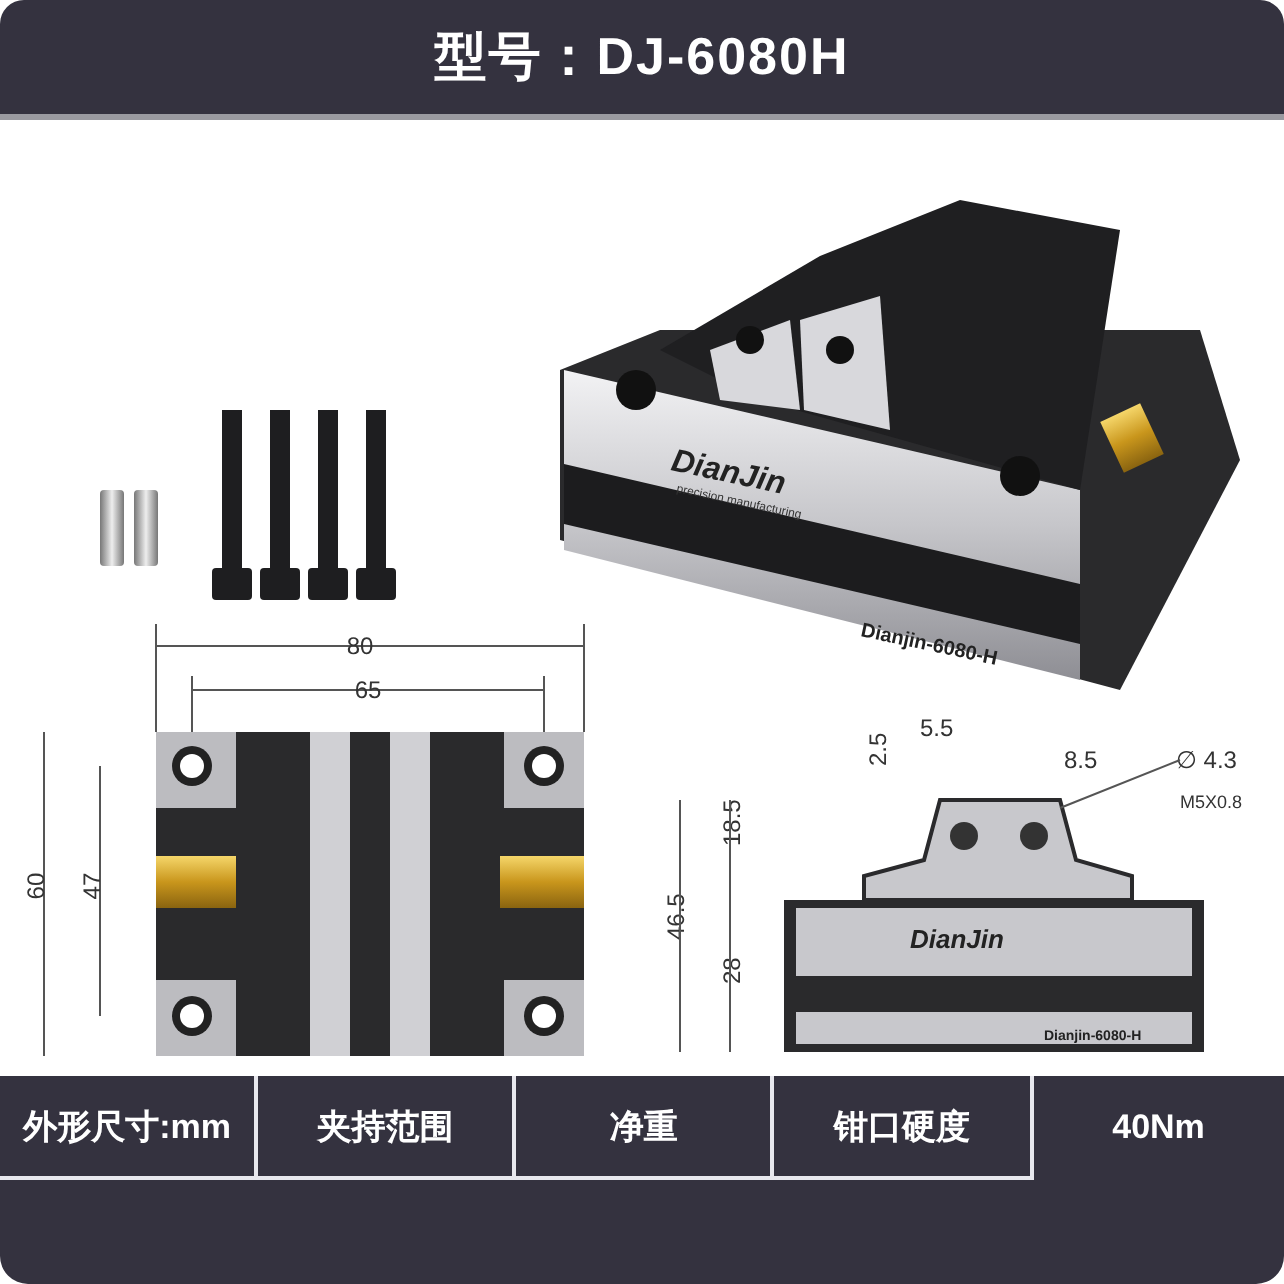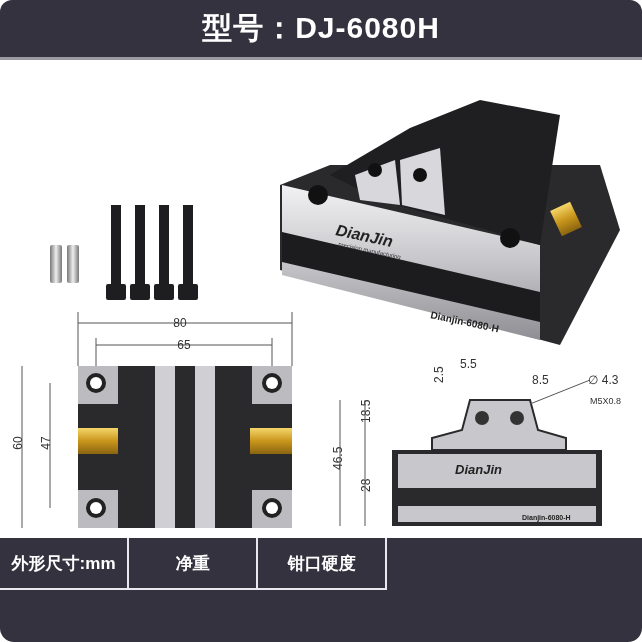--- a/index.html
+++ b/index.html
@@ -1,18 +1,18 @@
 <!DOCTYPE html>
 <html><head>
 <meta charset="utf-8">
 <style>
   html, body { margin:0; padding:0; }
   body { width:642px; height:642px; background:#ffffff; position:relative; overflow:hidden; font-family:"Liberation Sans", sans-serif; }
   .header { position:absolute; left:0; top:0; width:642px; height:60px; background:#34323f; border-radius:12px 12px 0 0; border-bottom:3px solid #9a9aa0; box-sizing:border-box; display:flex; align-items:center; justify-content:center; }
-  .header-title { color:#fff; font-size:30px; font-weight:bold; letter-spacing:1px; }
+  .header-title { color:#fff; font-size:26px; font-weight:bold; letter-spacing:1px; }
   .stage { position:absolute; left:0; top:60px; width:642px; height:478px; }
   .specs { position:absolute; left:0; top:538px; width:642px; height:104px; background:#34323f; border-radius:0 0 14px 14px; display:grid; grid-template-columns:105fr 105fr 105fr 105fr 102fr; grid-template-rows:52px 52px;text-align:right; }
   .cell { display:flex; align-items:center; justify-content:center; color:#fff; font-weight:bold; font-size:17px; border-right:2px solid #e8e8ee; border-bottom:2px solid #e8e8ee; box-sizing:border-box; }
   .cell.last { border-right:none; }
   .cell.bottom { border-bottom:none; }
   .dim { font-size:12px; fill:#333; font-family:"Liberation Sans", sans-serif; }
 </style>
 </head>
 <body>
 
@@ -128,15 +128,17 @@
           <line x1="365" y1="400" x2="365" y2="450"></line>
           <line x1="365" y1="450" x2="365" y2="526"></line>
           <line x1="530" y1="404" x2="590" y2="380"></line>
         </g>
     </g>
   </svg>
 </div>
 
 <div class="specs">
   <div class="cell">外形尺寸:mm</div>
+  <div class="cell">夹持范围</div>
   <div class="cell">净重</div>
   <div class="cell">钳口硬度</div>
+  <div class="cell bottom last">40Nm</div>
 </div>
 
 </body></html>

